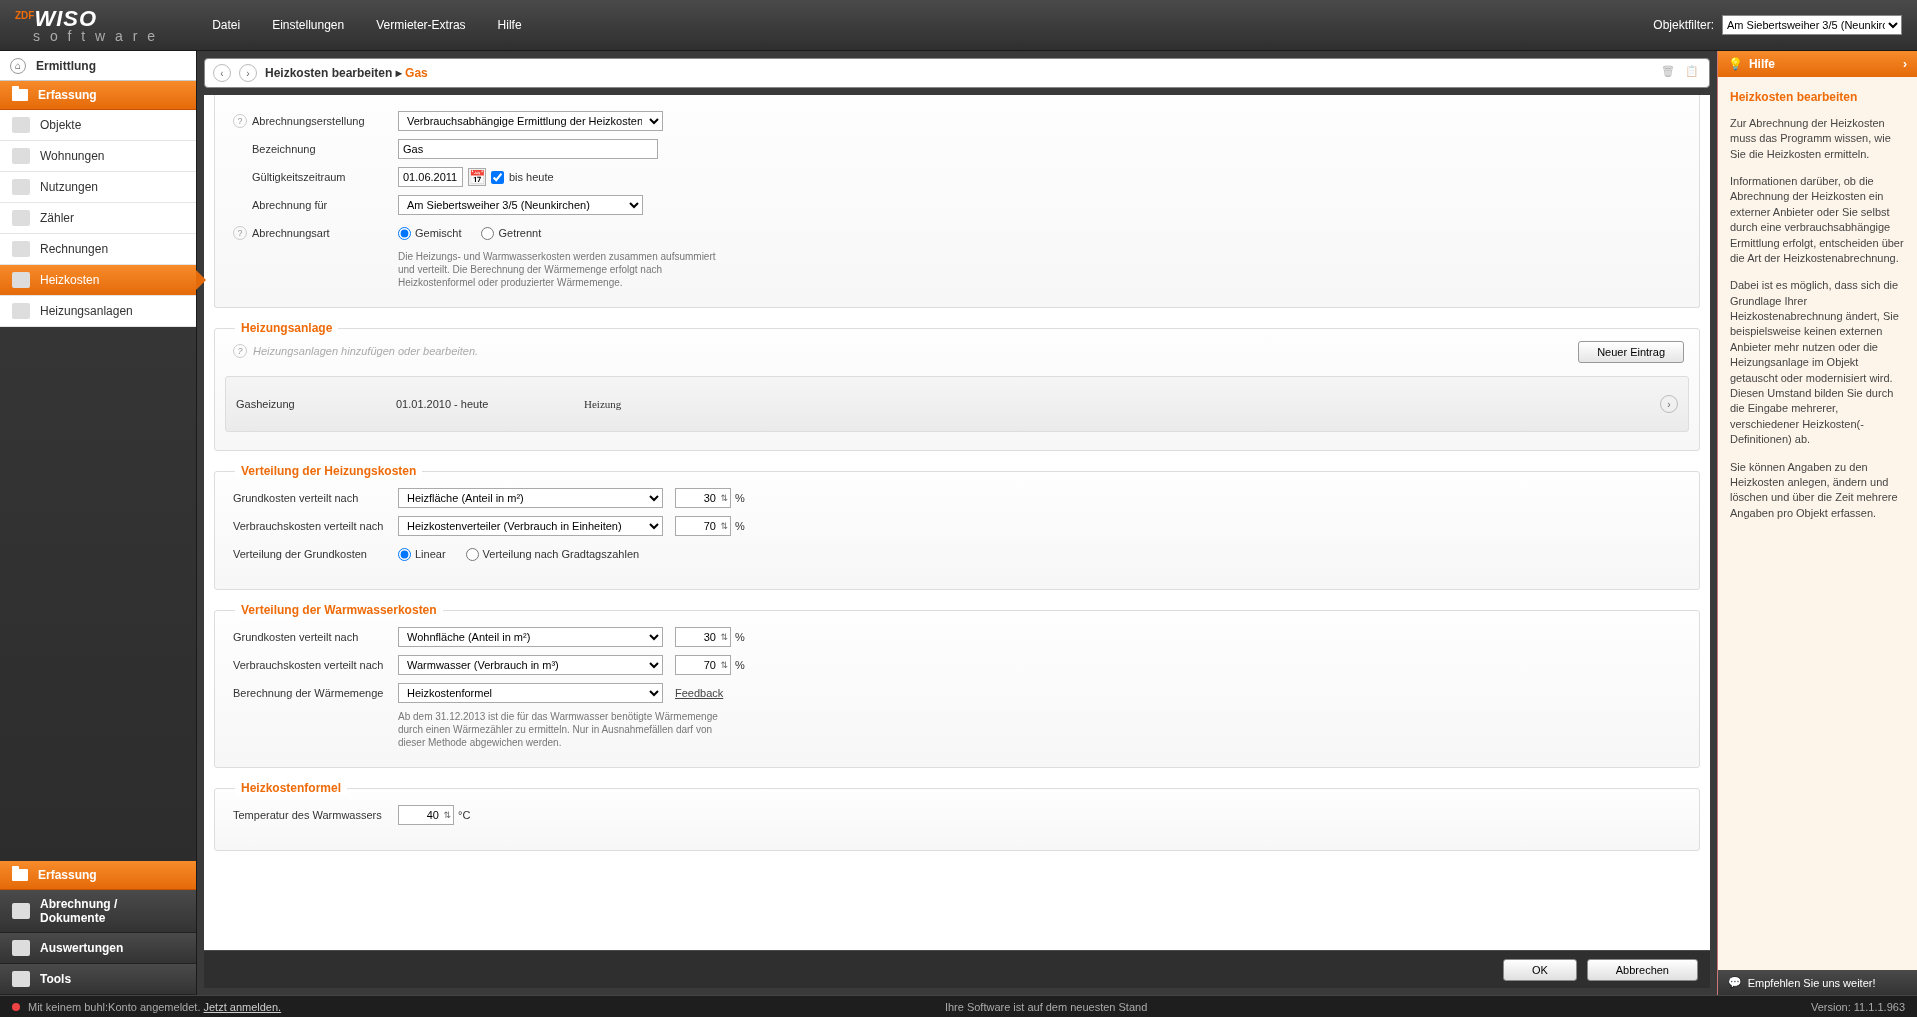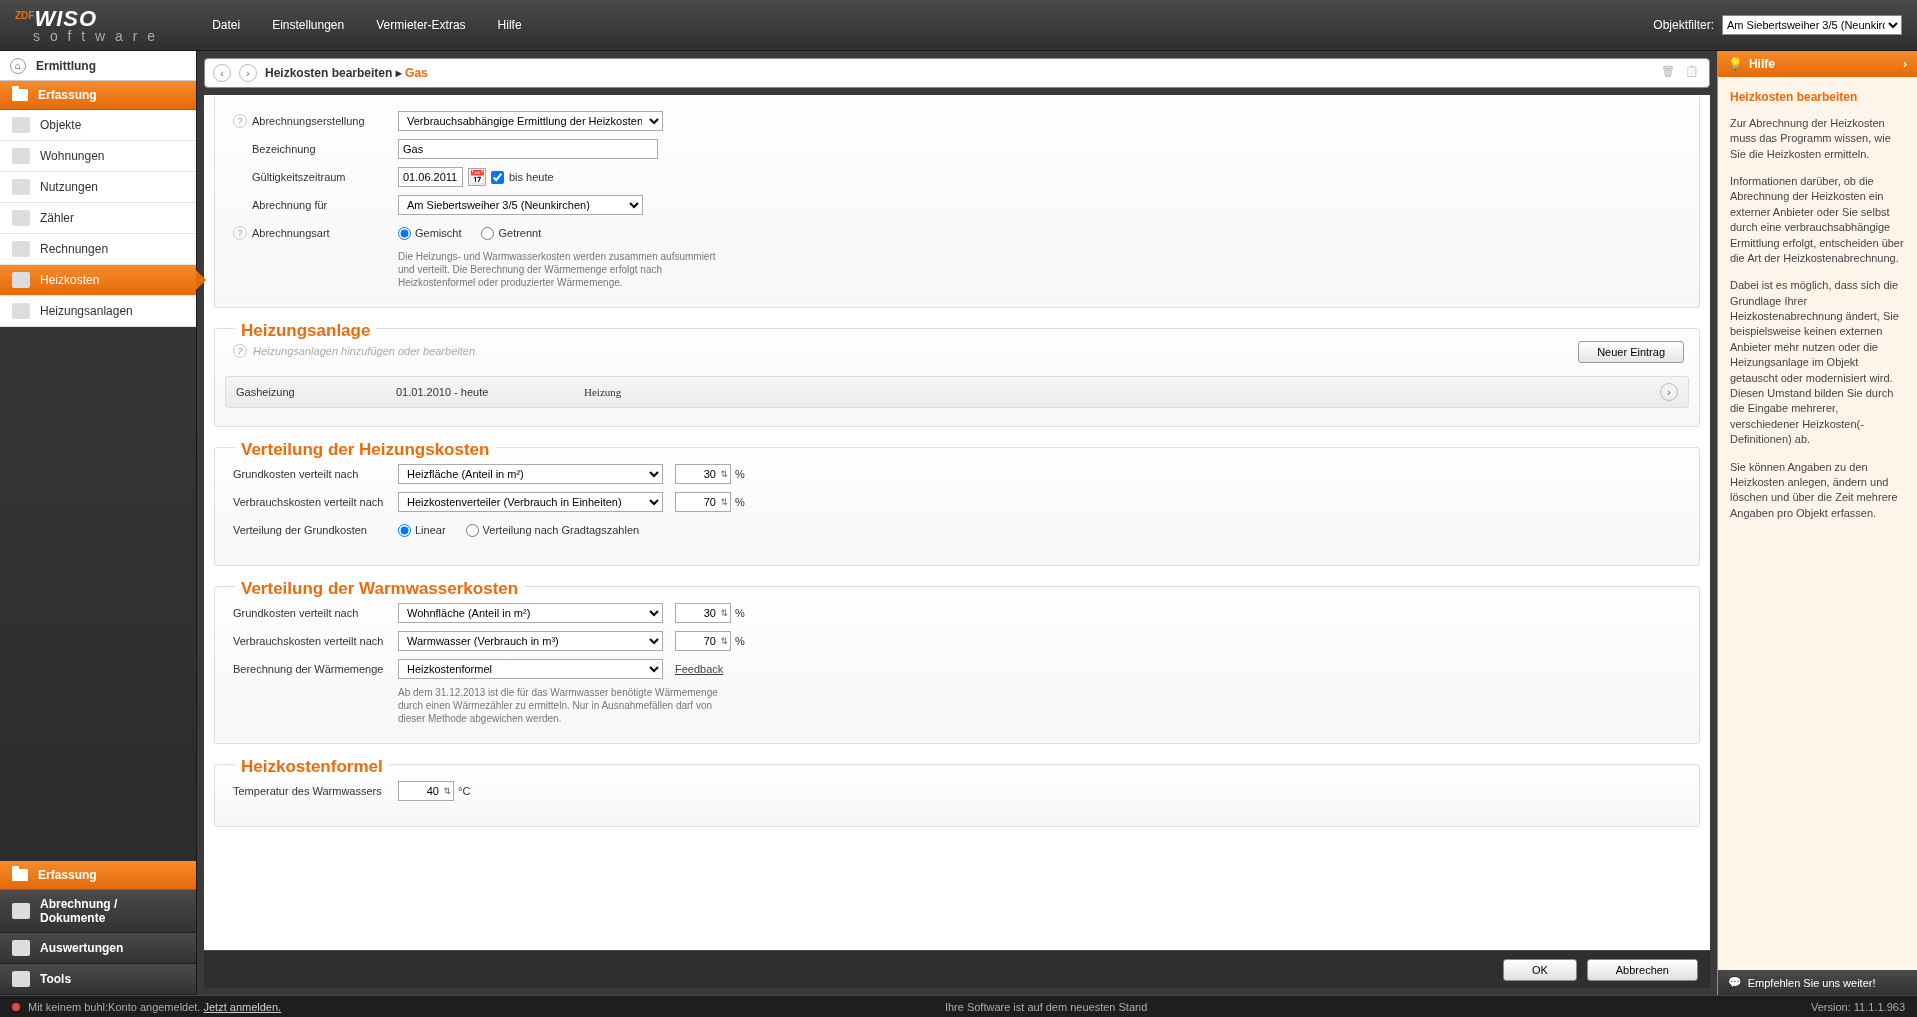--- a/index.html
+++ b/index.html
@@ -129,21 +129,21 @@
 .form-section {
   margin:10px 10px 20px 10px;
   border:1px solid #ddd;
   background:linear-gradient(to bottom, #fefefe 0%, #f7f7f7 100%);
   border-radius:3px;
   padding:15px 18px 18px 18px;
   position:relative;
 }
 .form-section.first { border-top:none; border-radius:0 0 3px 3px; margin-top:0;}
 .section-title {
-  color:#ee6b0a; font-weight:bold; font-size:17px;
+  color:#ee6b0a; font-weight:bold; font-size:12px;
   background:#fff; padding:0 6px;
   position:absolute; top:-8px; left:20px;
 }
 .form-row {
   display:flex; align-items:center; margin-bottom:6px; min-height:22px;
 }
 .form-label {
   width:165px; font-size:11px; color:#333; display:flex; align-items:center; gap:5px;
   flex-shrink:0;
 }
@@ -169,21 +169,21 @@
 .new-entry-btn {
   position:absolute; right:15px; top:12px;
   padding:4px 18px; border:1px solid #999; border-radius:3px;
   background:linear-gradient(to bottom, #fff 0%, #e5e5e5 100%);
   font-size:11px; cursor:pointer;
 }
 .entry-row {
   display:flex; align-items:center; margin-top:18px;
   background:linear-gradient(to bottom, #f5f5f5 0%, #ebebeb 100%);
   border:1px solid #ddd; border-radius:3px;
-  padding:6px 10px; margin-left:-8px; margin-right:-8px;
+  padding:18px 10px; margin-left:-8px; margin-right:-8px;
 }
 .entry-row .col1 { width:160px; }
 .entry-row .col2 { width:188px; }
 .entry-row .col3 { flex:1;font-family:Liberation Serif, serif; }
 .entry-arrow {
   width:18px; height:18px; border:1px solid #bbb; border-radius:50%;
   display:flex; align-items:center; justify-content:center; color:#666; font-size:10px; cursor:pointer;
 }
 .spinner-input {
   width:56px; height:20px; border:1px solid #aaa; font-size:11px; text-align:right; padding-right:14px;

